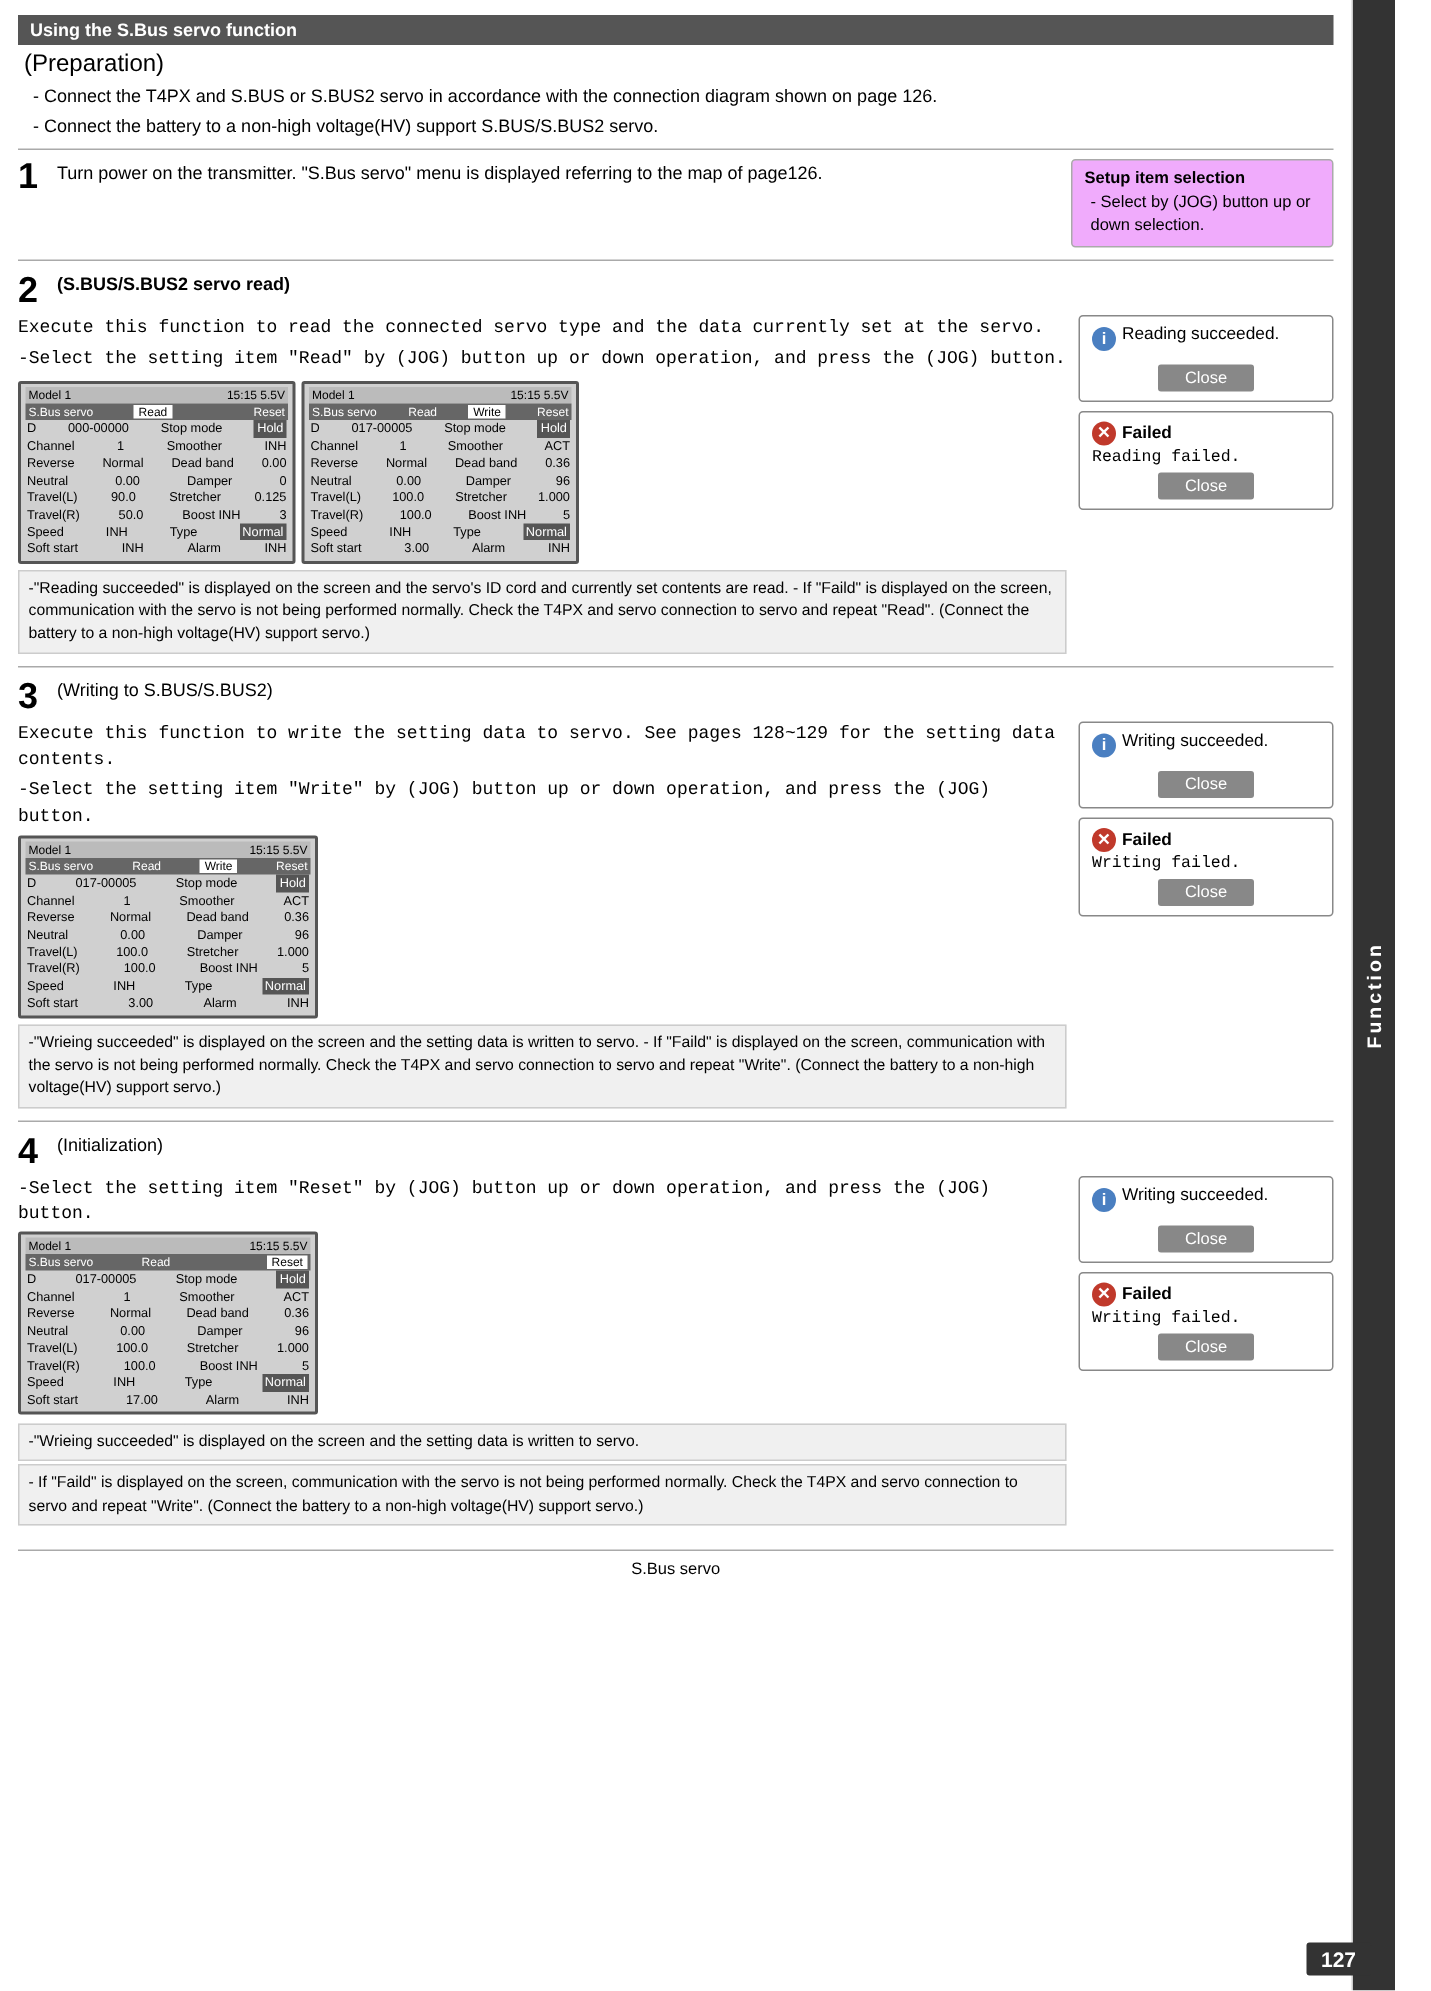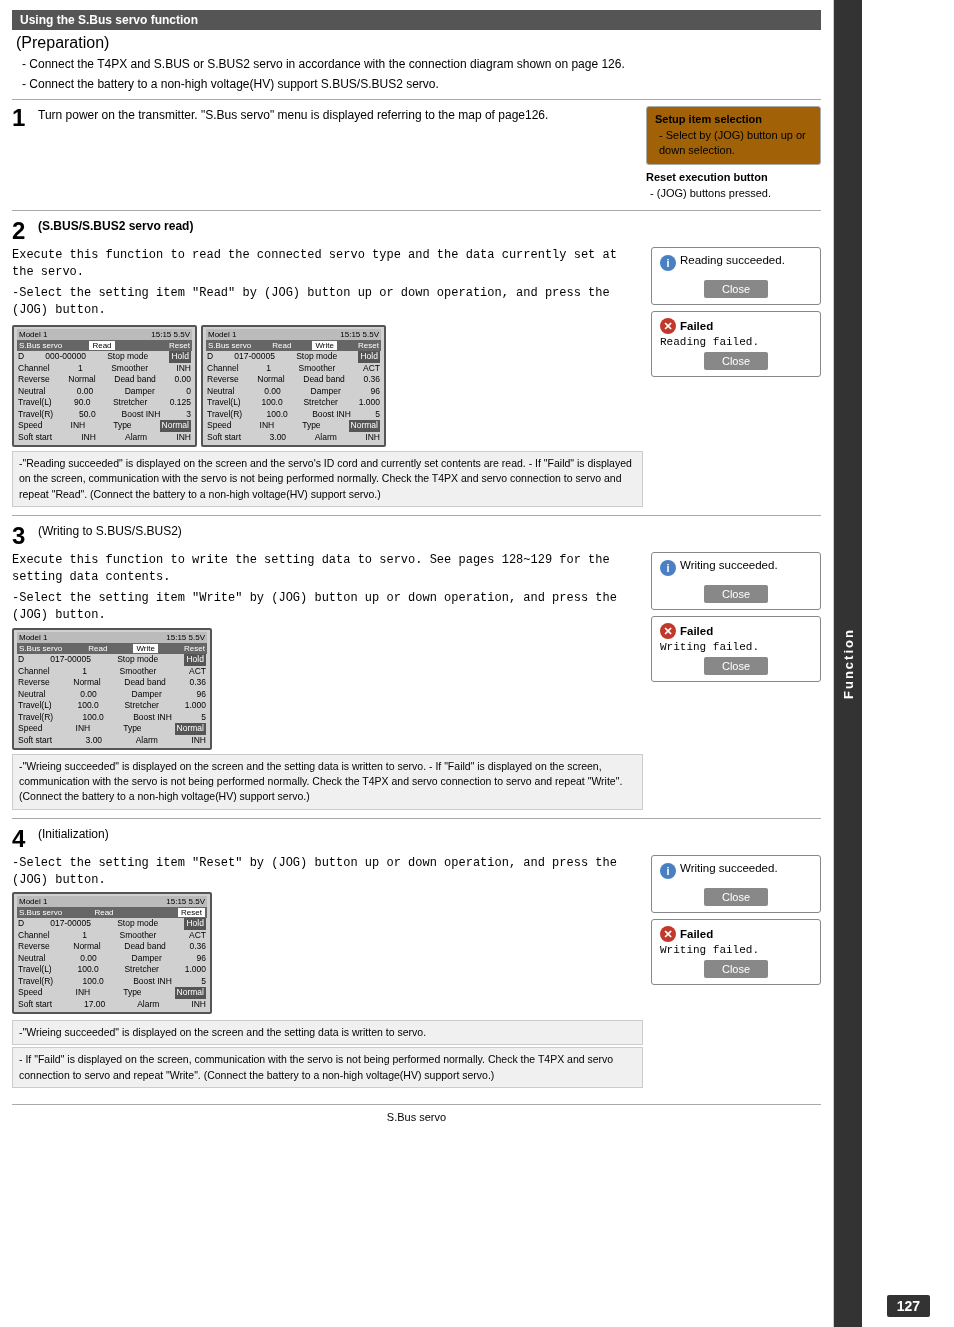--- a/index.html
+++ b/index.html
@@ -8,21 +8,21 @@
       font-size: 12px;
       background: #fff;
       width: 954px;
       min-height: 1327px;
       position: relative;
       color: #000;
     }
 
     .page-wrapper {
       display: flex;
-      width: 862px;
+      width: 930px;
       min-height: 1327px;
     }
 
     .main-content {
       flex: 1;
       padding: 10px 12px 10px 12px;
       border-right: 1px solid #ccc;
     }
 
     .right-sidebar {
@@ -120,21 +120,21 @@
 
     .servo-row-header span {
       cursor: pointer;
     }
 
     
     .info-box {
       border: 1.5px solid #aaa;
       border-radius: 3px;
       padding: 6px 8px;
-      background: #a16207;
+      background: #f0abfc;
       min-width: 160px;
     }
 
     .info-box-header {
       font-weight: bold;
       font-size: 11px;
       margin-bottom: 3px;
     }
 
     .info-box-text {
@@ -274,21 +274,21 @@
       align-items: center;
       padding: 6px 0 4px 0;
       border-top: 1px solid #aaa;
       font-size: 11px;
       margin-top: 4px;
     }
 
     .page-number-box {
       position: absolute;
       bottom: 10px;
-      right: 24px;
+      right: 40px;
       background: #333;
       color: #fff;
       font-weight: bold;
       font-size: 14px;
       padding: 3px 10px;
       border-radius: 2px;
     }
 
     .step1-layout {
       display: flex;
@@ -343,24 +343,20 @@
           <div class="step-header">
             <span class="step-number">1</span>
             <div class="step-title-inline">Turn power on the transmitter. "S.Bus servo" menu is displayed referring to the map of page126.</div>
           </div>
         </div>
         <div class="step1-right">
           <div class="info-box">
             <div class="info-box-header">Setup item selection</div>
             <div class="info-box-text">- Select by (JOG) button up or down selection.</div>
           </div>
-          <div style="margin-top:6px;">
-            <div class="info-box-header">Reset execution button</div>
-            <div class="info-box-text">- (JOG) buttons pressed.</div>
-          </div>
         </div>
       </div>
     </div>
 
     <div class="step-section">
       <div class="step-header">
         <span class="step-number">2</span>
         <div>
           <div style="font-size:12px; font-weight:bold;">(S.BUS/S.BUS2 servo read)</div>
         </div>

